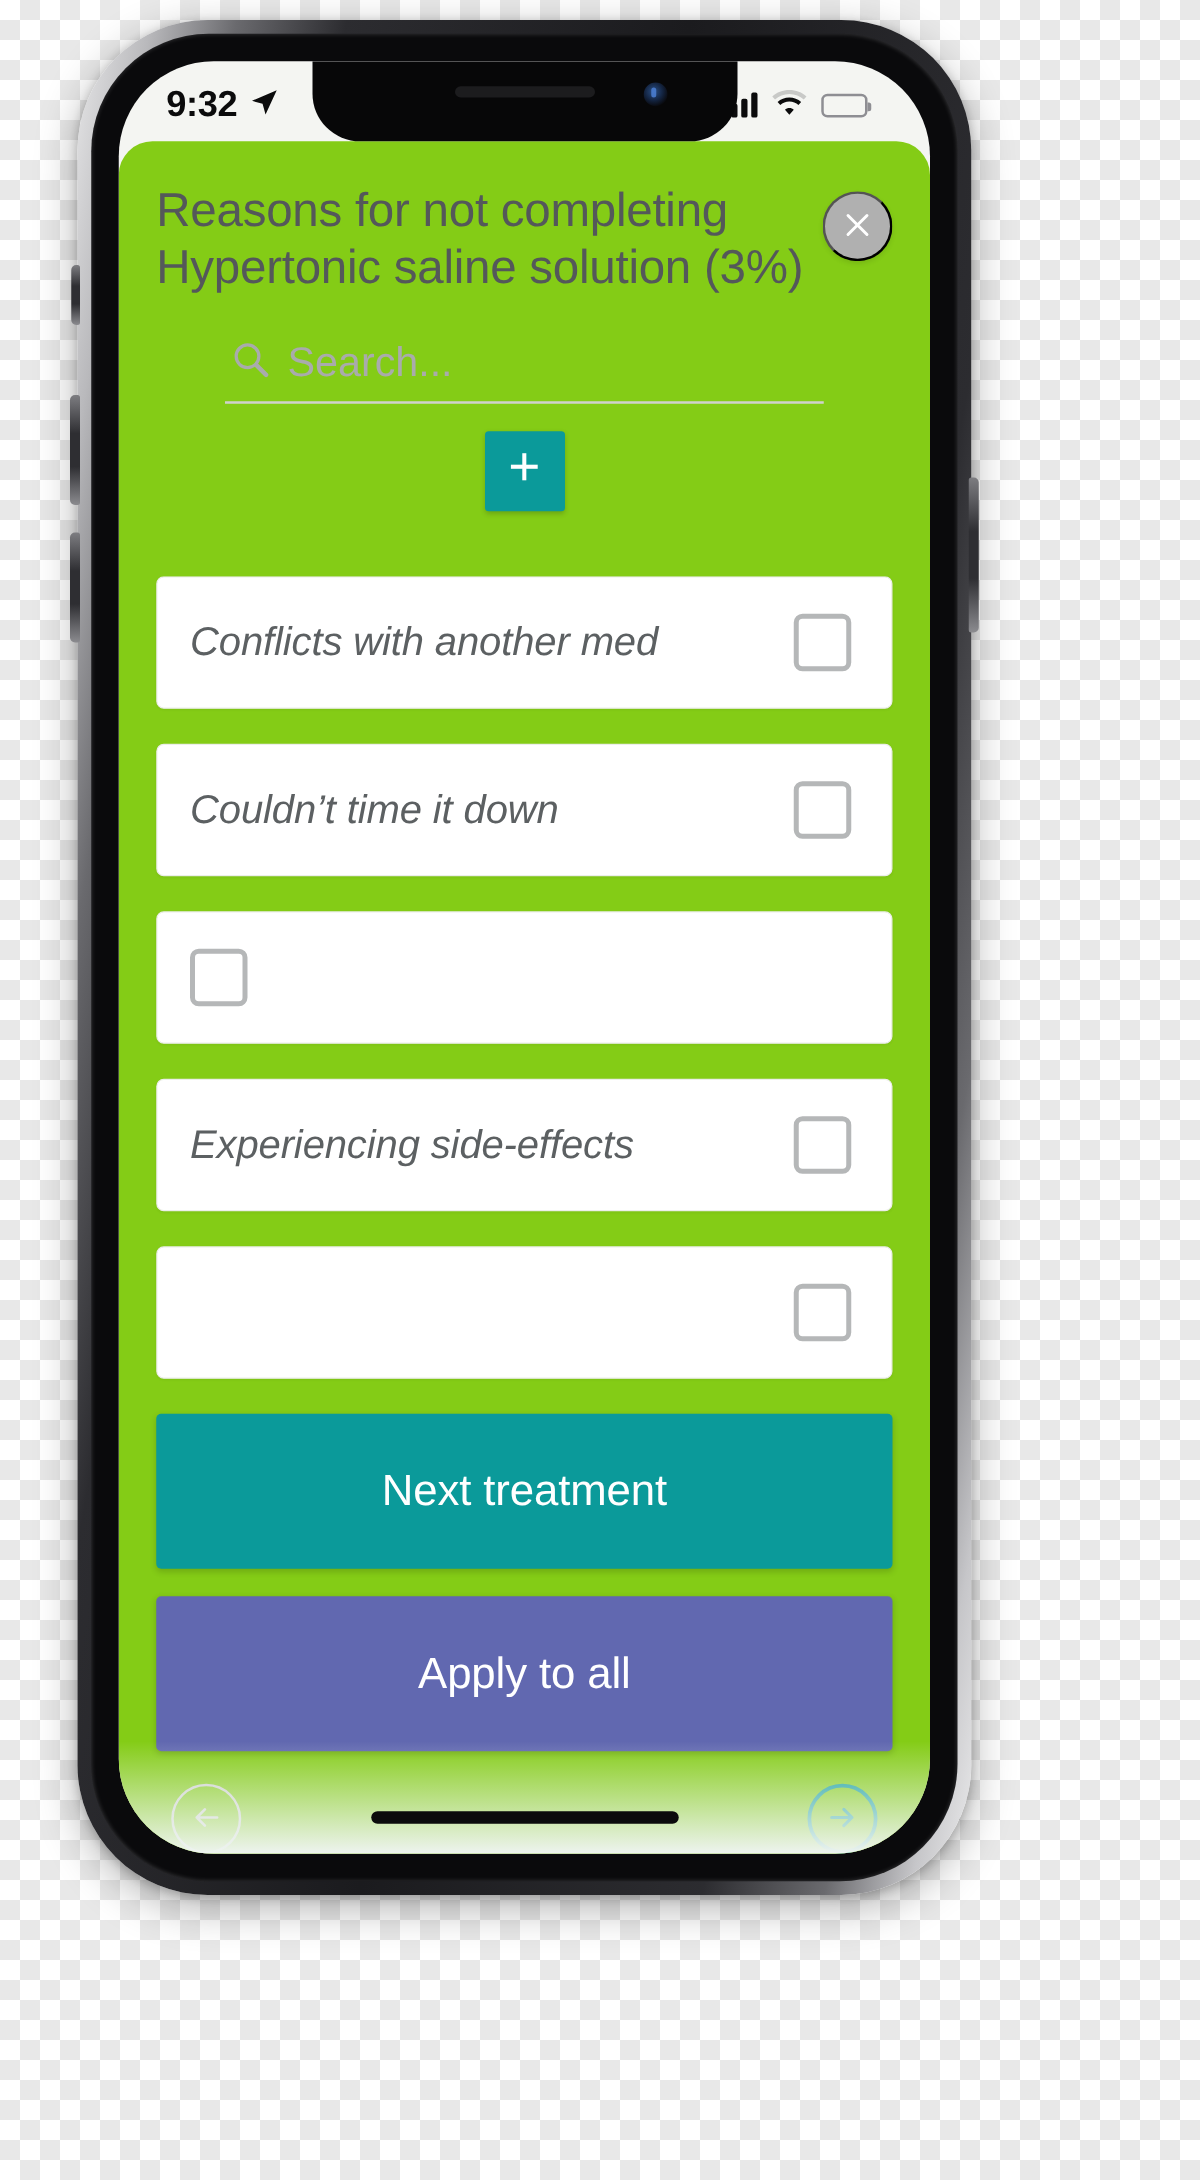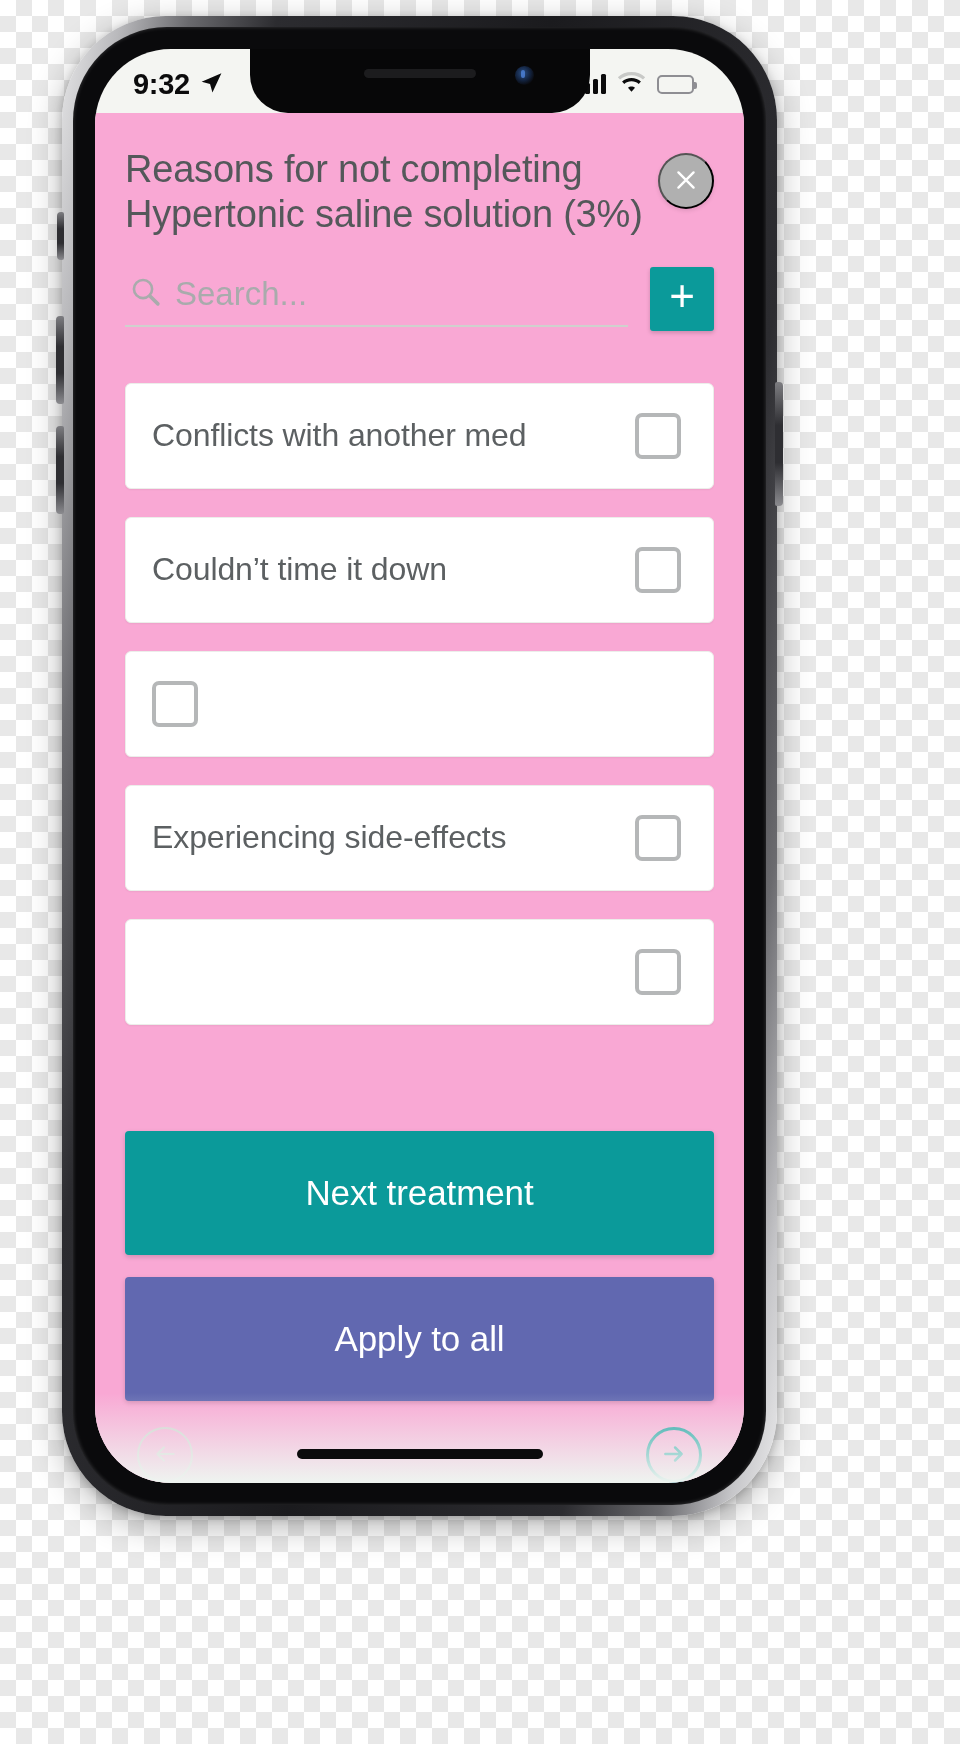--- a/index.html
+++ b/index.html
@@ -161,24 +161,25 @@
     height: 100%;
     width: 96%;
     background: #0b0b0c;
     border-radius: 2px;
   }
 
   
   #app-content {
     position: absolute;
     top: 64px; left: 0; right: 0; bottom: 0;
-    background: #f9a8d4;
+    background: #84cc16;
     display: flex;
     flex-direction: column;
     padding: 0 0 0 0;
+    border-radius: 27px;
   }
 
   #modal-header {
     display: flex;
     align-items: flex-start;
     justify-content: space-between;
     padding: 34px 30px 0 30px;
   }
   #page-title {
     font-size: 38px;
@@ -198,20 +199,21 @@
     justify-content: center;
     margin-top: 6px;
     box-shadow: 0 2px 4px rgba(0,0,0,0.10);
   }
 
   #search-row {
     display: flex;
     align-items: center;
     gap: 22px;
     padding: 30px 30px 0 30px;
+    flex-direction: column;
   }
   #search-field {
     flex: 1;
     display: flex;
     align-items: center;
     gap: 13px;
     border-bottom: 2px solid #cfd1cd;
     padding: 4px 4px 12px 4px;
   }
   #search-input {
@@ -255,20 +257,21 @@
     flex: 0 0 auto;
     background: #ffffff;
     border: 1px solid #eceeea;
     border-radius: 6px;
     height: 106px;
     display: flex;
     align-items: center;
     justify-content: space-between;
     padding: 0 32px 0 26px;
     box-shadow: 0 1px 2px rgba(0,0,0,0.05);
+    font-style: italic;
   }
   .reason-label {
     font-size: 32px;
     color: #5c6062;
     letter-spacing: -0.1px;
   }
   .reason-checkbox {
     width: 46px; height: 46px;
     border: 4px solid #b5b7b8;
     border-radius: 7px;

